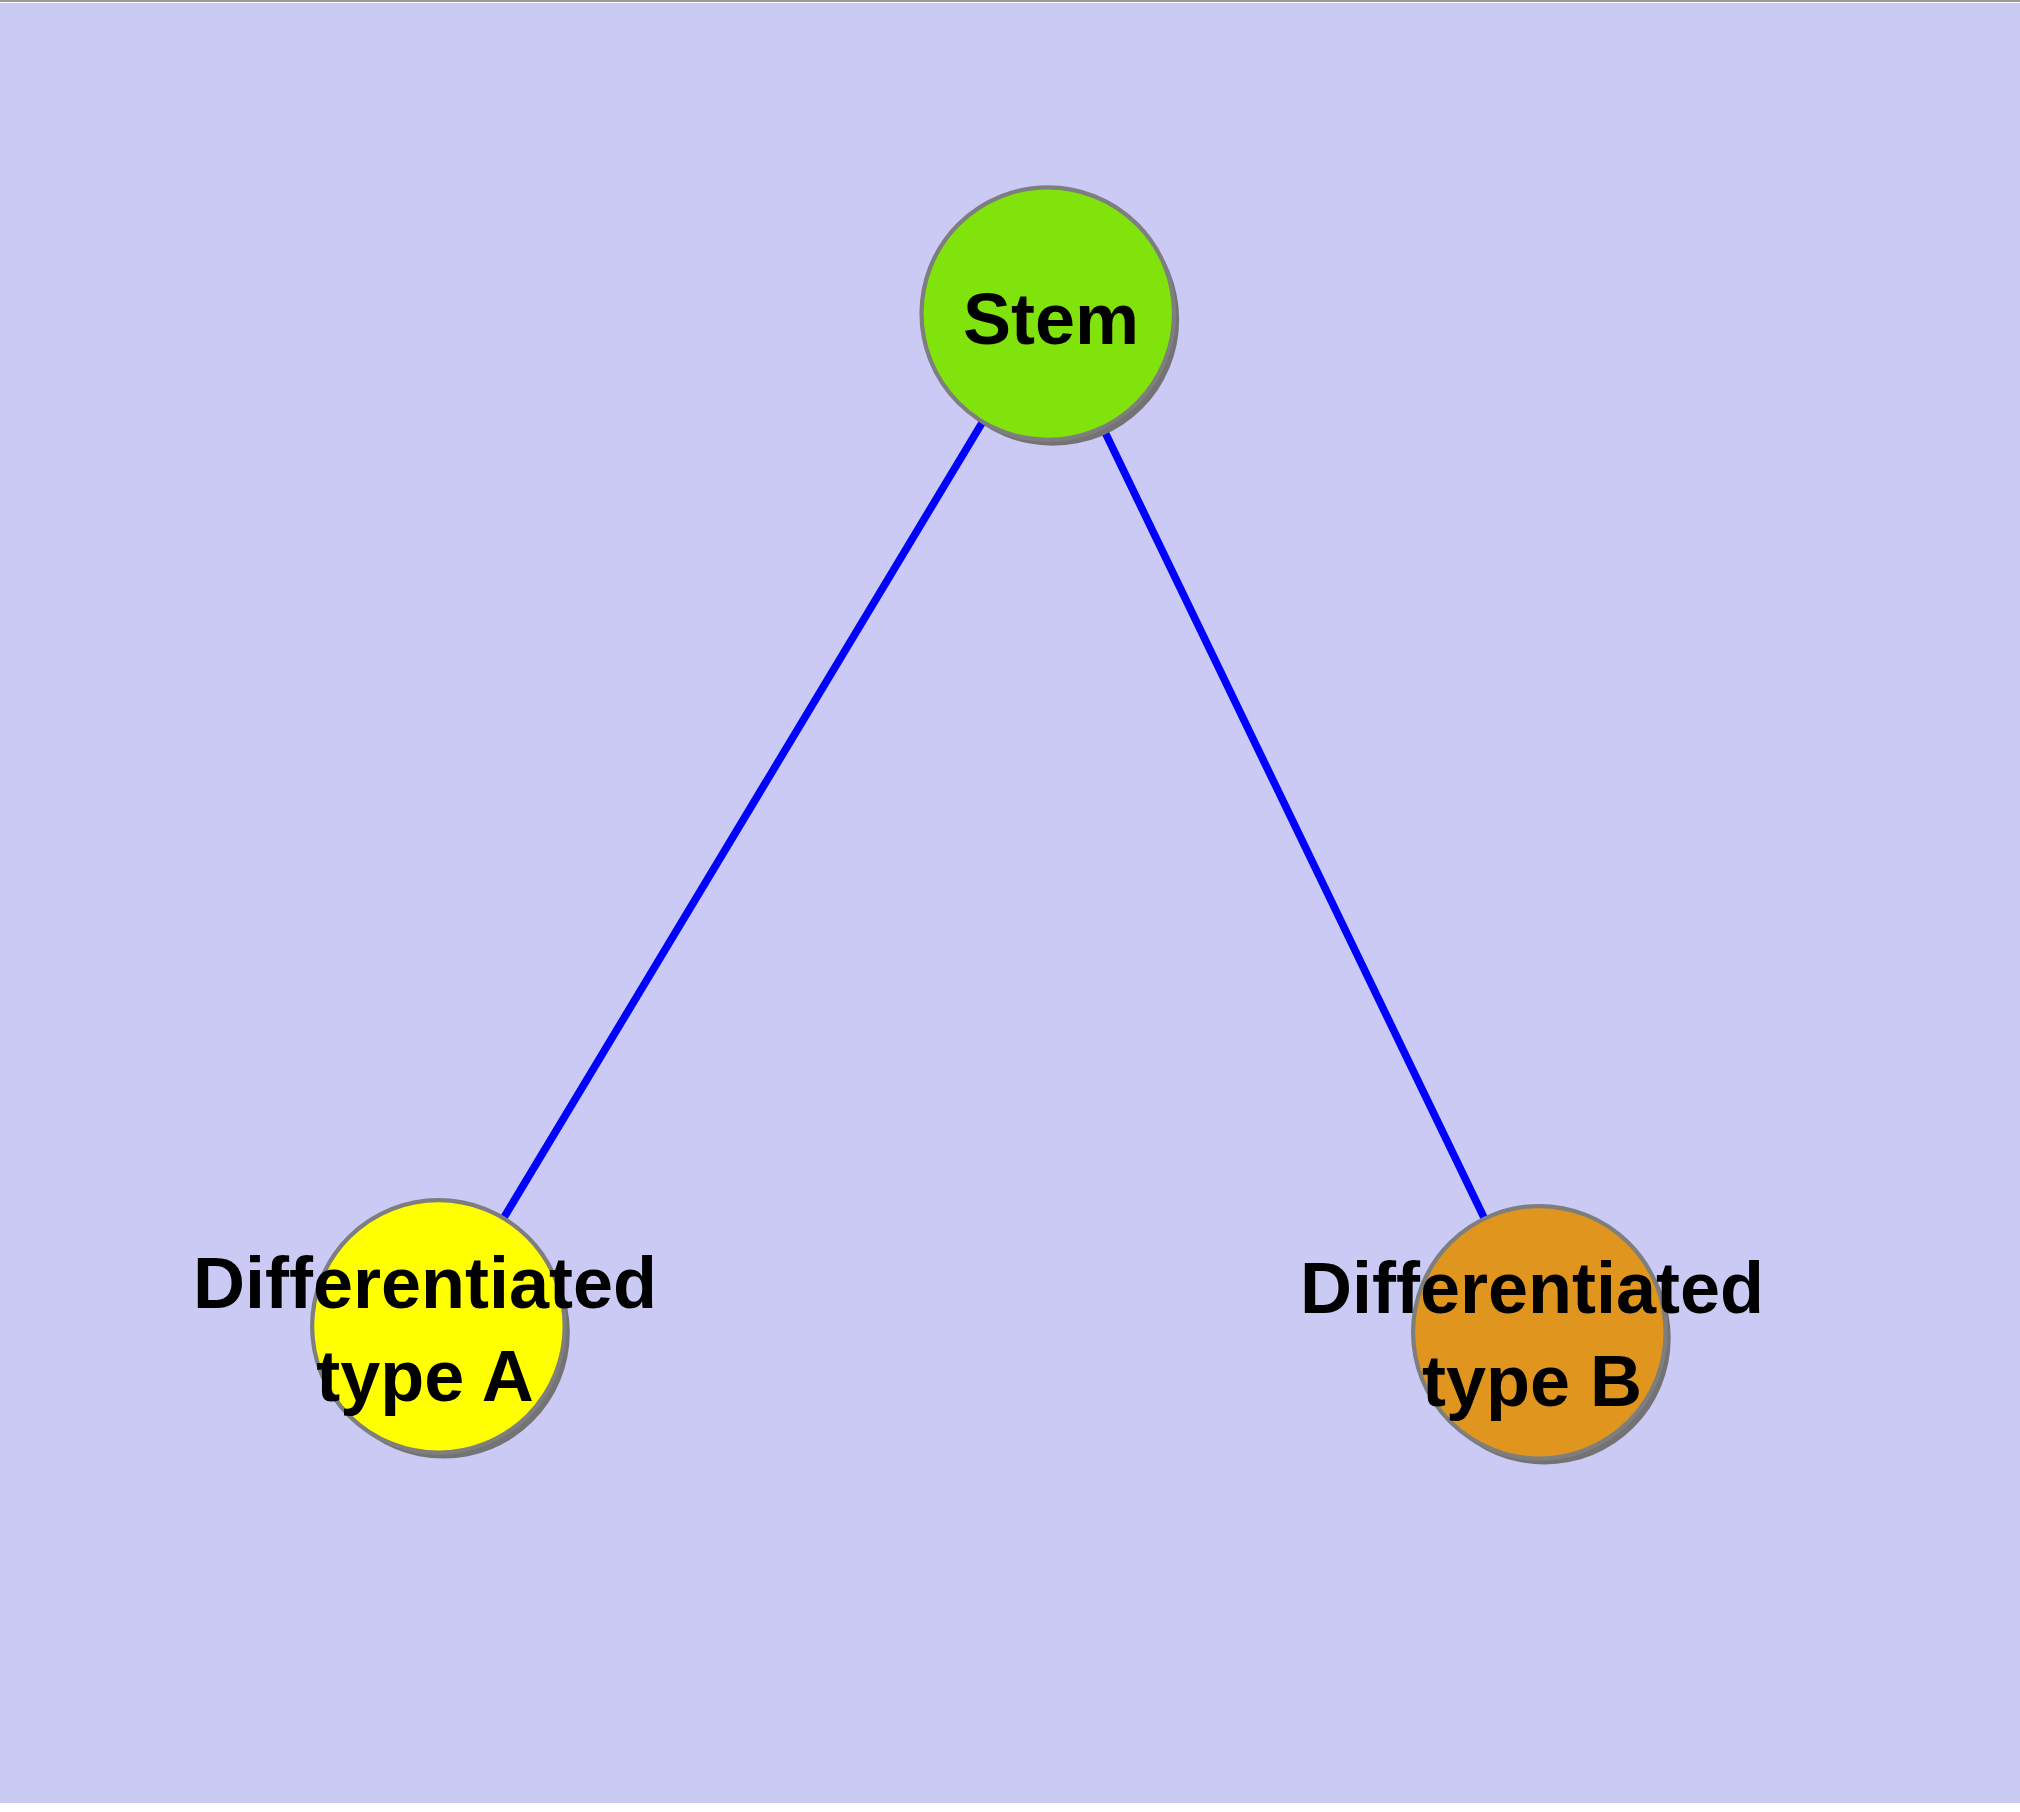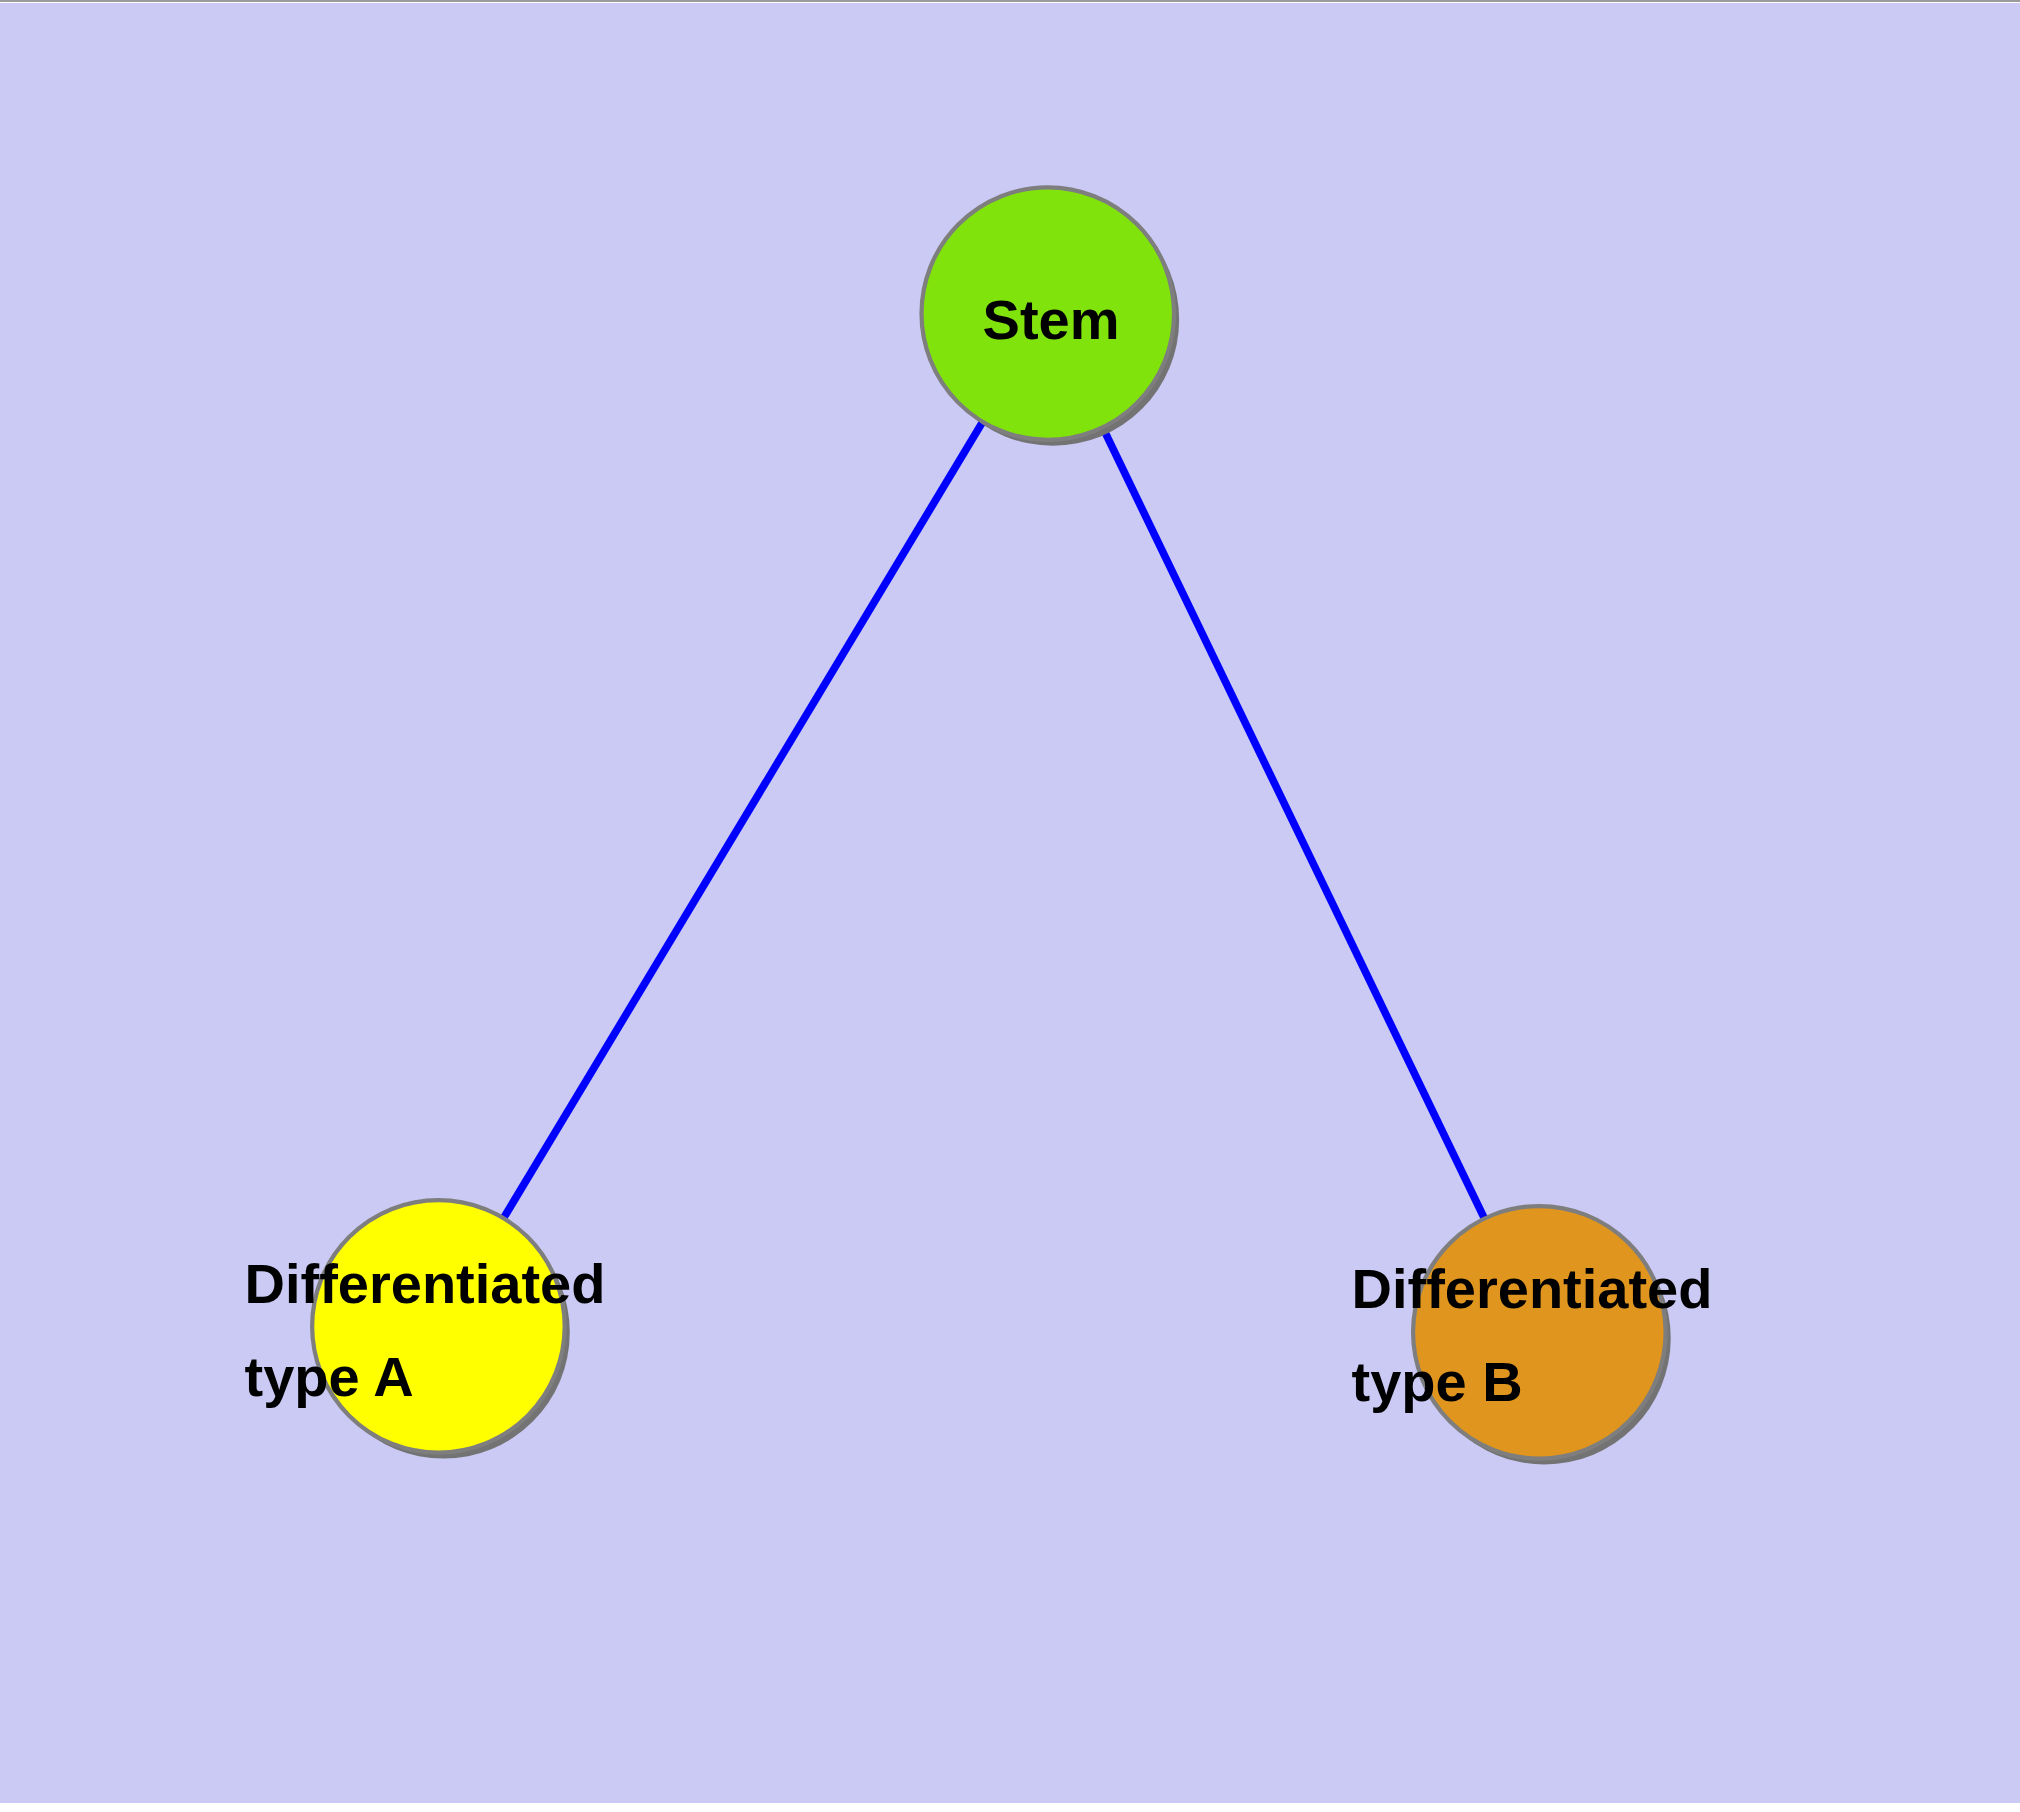--- a/index.html
+++ b/index.html
@@ -28,24 +28,25 @@
   svg.diagram-svg {
     position: absolute;
     left: 0; top: 0;
     width: 2021px;
     height: 1812px;
   }
   .node-label {
     position: absolute;
     transform: translate(-50%, -50%);
     font-weight: bold;
-    font-size: 56px;
+    font-size: 72px;
     line-height: 93px;
     color: #000000;
     white-space: pre-line;
+    text-align: center;
     pointer-events: none;
   }
 </style>
 </head>
 <body>
 
 <div class="stage">
   <div class="topline" style="background: rgb(155, 155, 155);"></div>
   <div class="canvas-bg" style="background: rgb(202, 202, 245);"></div>
   <svg class="diagram-svg" xmlns="http://www.w3.org/2000/svg" viewBox="0 0 2384 2138" width="2021" height="1812">

